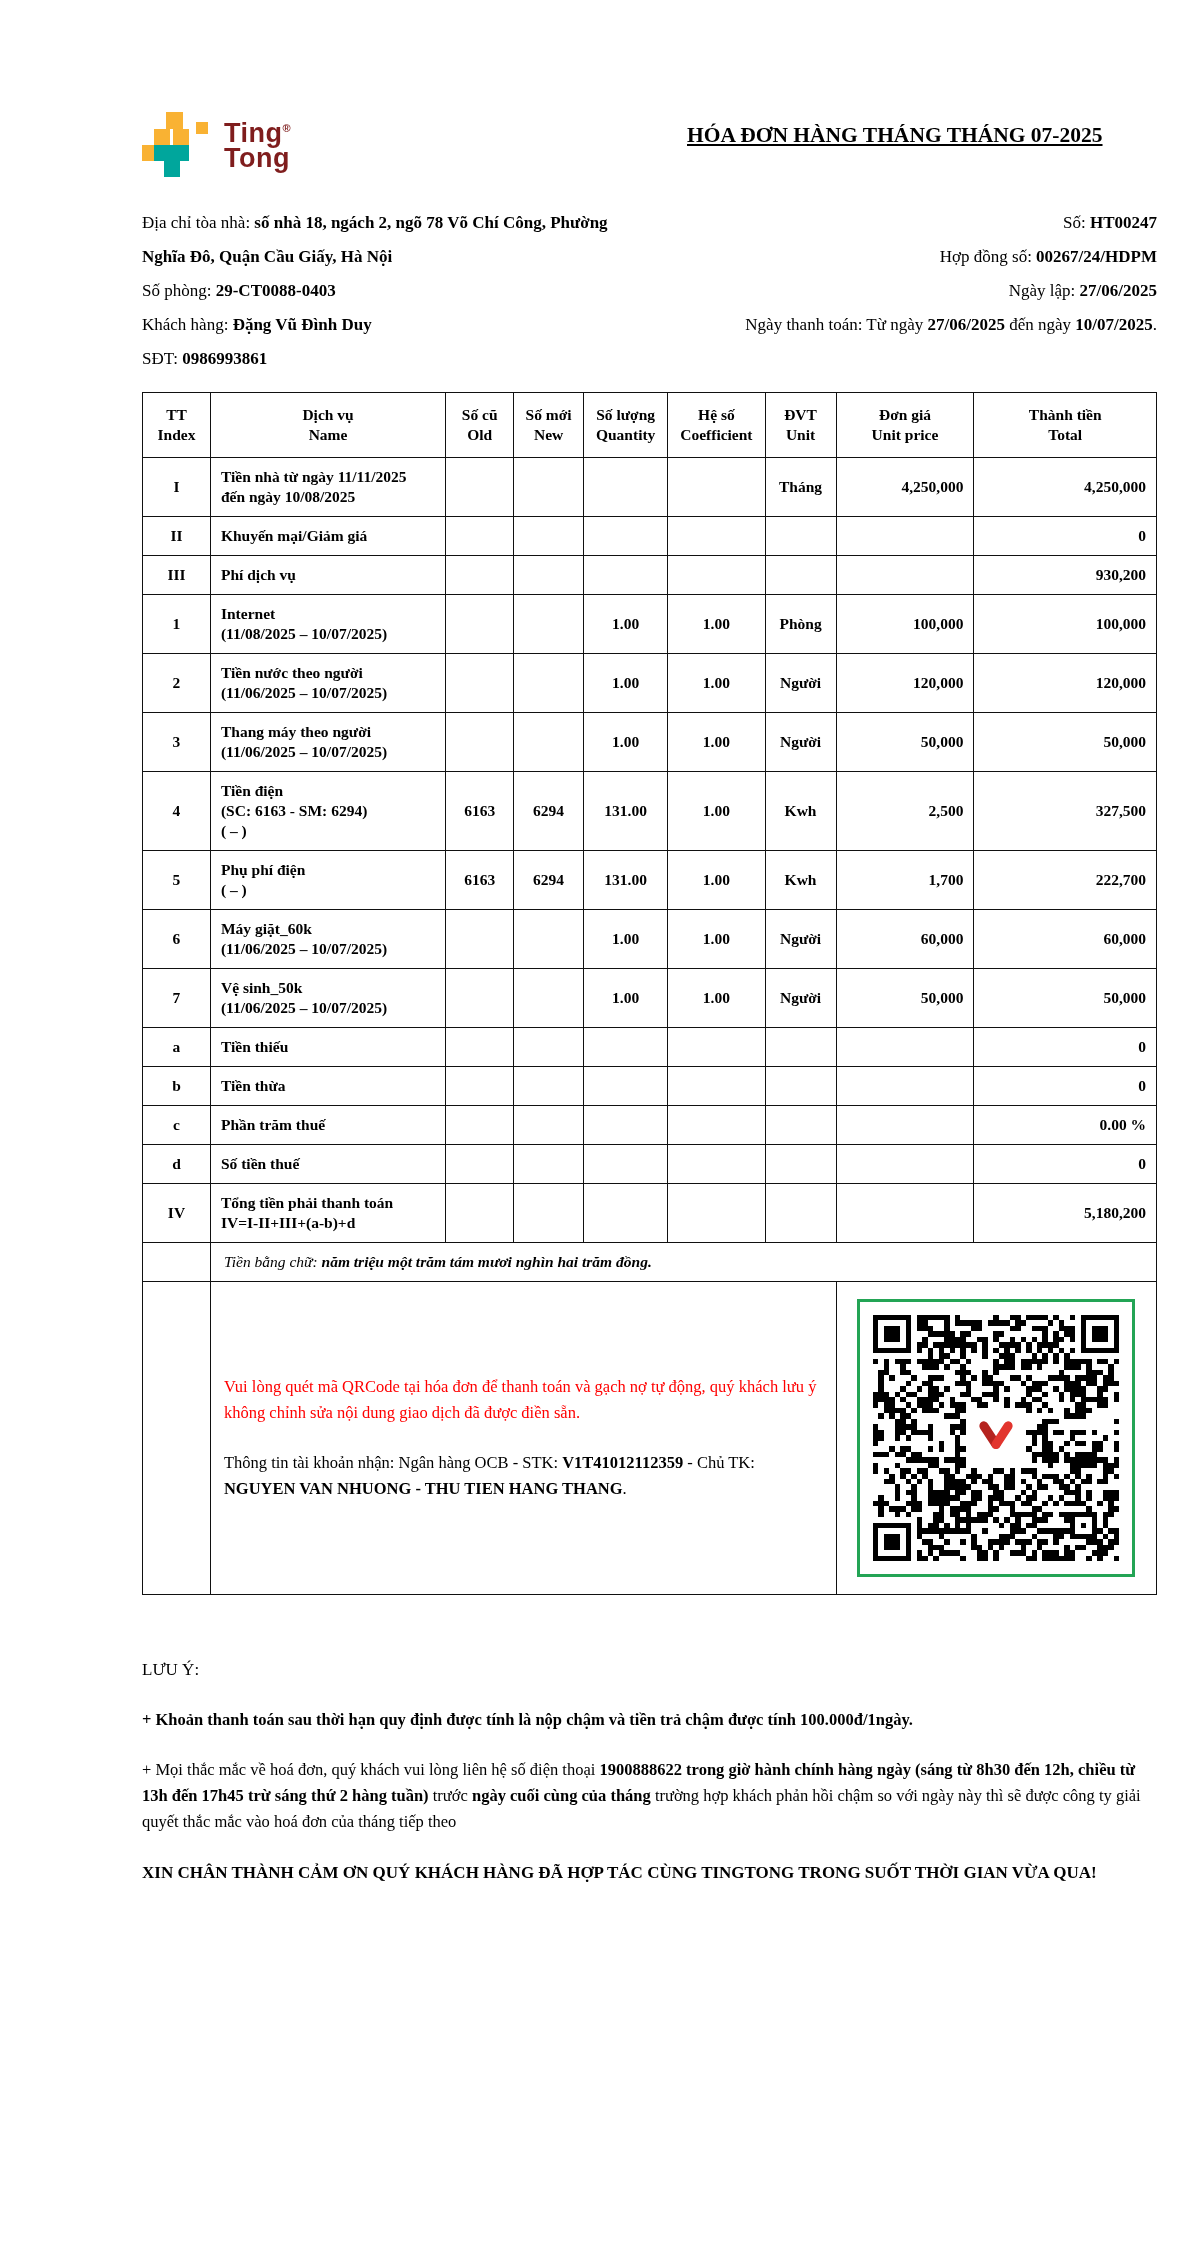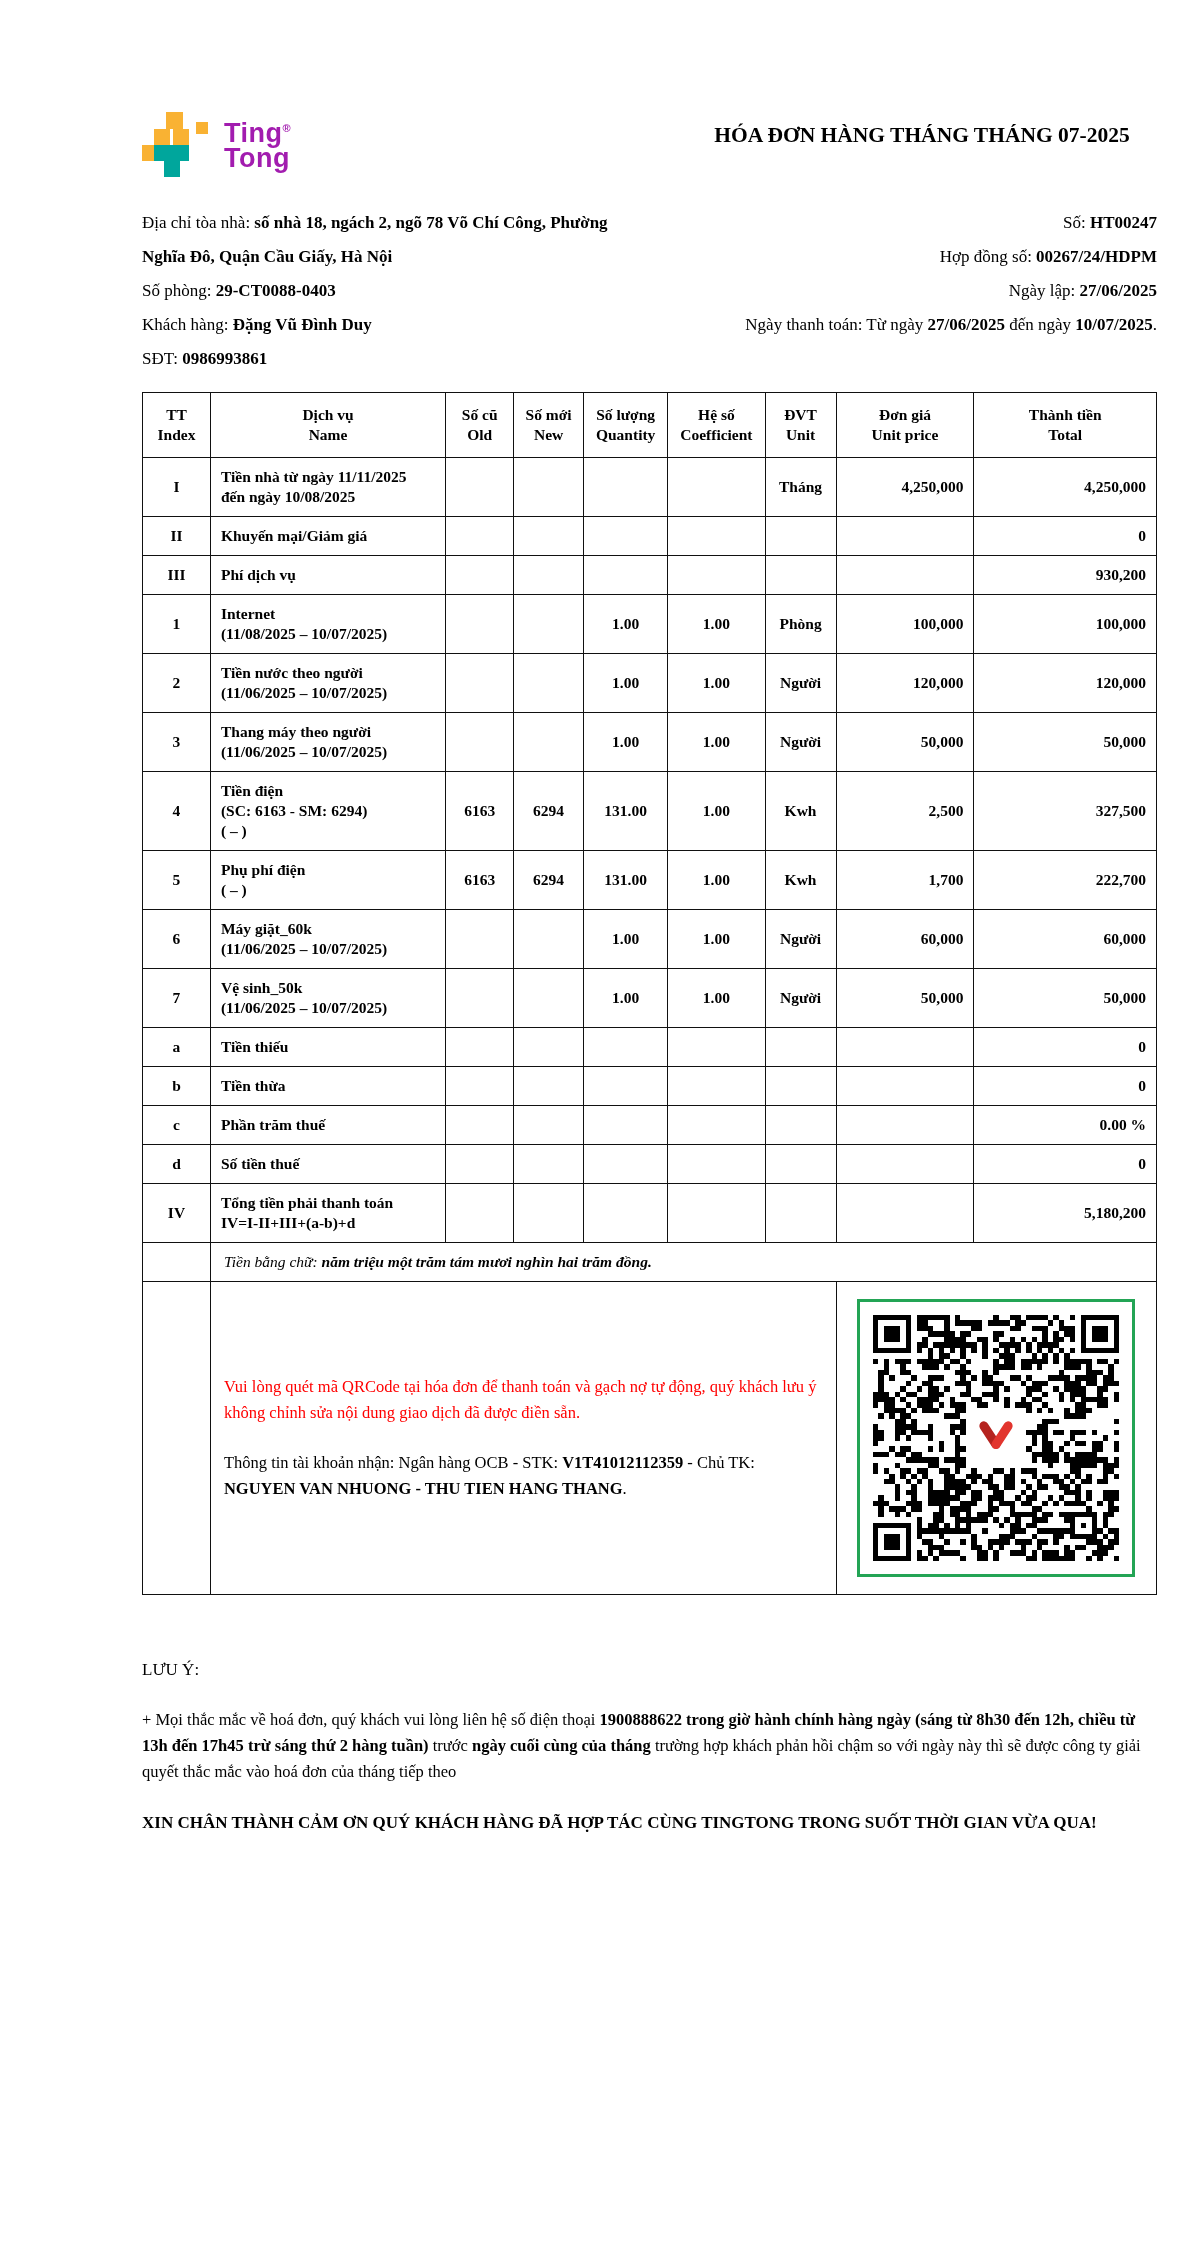--- a/index.html
+++ b/index.html
@@ -9,23 +9,23 @@
     position:relative;
   }
   .page{padding:112px 43px 0 142px;}
 
   
   .hdr{display:flex;justify-content:space-between;align-items:flex-start;}
   .logo{display:flex;align-items:flex-start;gap:10px;}
   .logo-icon{position:relative;width:72px;height:68px;}
   .px{position:absolute;}
   .logo-text{font-family:"Liberation Sans","DejaVu Sans",sans-serif;font-weight:bold;
-    color:#a21caf;font-size:27px;line-height:25px;margin-top:4px;letter-spacing:.5px;}
+    color:#7f1d1d;font-size:27px;line-height:25px;margin-top:4px;letter-spacing:.5px;}
   .logo-text sup{font-size:11px;}
-  .doc-title{width:470px;text-align:center;font-weight:bold;font-size:21.5px;line-height:30px;margin-top:8px;}
+  .doc-title{width:470px;text-align:left;font-weight:bold;font-size:21.5px;line-height:30px;margin-top:8px;text-decoration:underline;}
 
   
   .meta{display:flex;justify-content:space-between;margin-top:26px;font-size:17px;line-height:34px;}
   .meta b{white-space:pre-line;}
   .meta-left{width:520px;}
   .meta-right{flex:1;text-align:right;}
   .meta p{margin:0;}
 
   
   table.inv{border-collapse:collapse;width:100%;margin-top:16px;table-layout:fixed;}
@@ -1255,17 +1255,18 @@
               <path d="M22.5 27 L31 14" stroke="#e2352e" stroke-width="6.4" stroke-linecap="round" fill="none"></path>
             </svg>
           </div>
         </td>
       </tr>
     </tbody>
   </table>
 
   <div class="notes">
     <p class="nt-title">LƯU Ý:</p>
+    <p class="nt-bold">+ Khoản thanh toán sau thời hạn quy định được tính là nộp chậm và tiền trả chậm được tính 100.000đ/1ngày.</p>
     <p><span>+ Mọi thắc mắc về hoá đơn, quý khách vui lòng liên hệ số điện thoại </span><span class="nt-bold">1900888622</span><span class="nt-bold"> trong giờ hành chính hàng ngày (sáng từ 8h30 đến 12h, chiều từ 13h đến 17h45 trừ sáng thứ 2 hàng tuần)</span><span> trước </span><span class="nt-bold">ngày cuối cùng của tháng</span><span> trường hợp khách phản hồi chậm so với ngày này thì sẽ được công ty giải quyết thắc mắc vào hoá đơn của tháng tiếp theo</span></p>
     <p class="thanks">XIN CHÂN THÀNH CẢM ƠN QUÝ KHÁCH HÀNG ĐÃ HỢP TÁC CÙNG TINGTONG TRONG SUỐT THỜI GIAN VỪA QUA!</p>
   </div>
 
 </div>
 
 </body></html>

